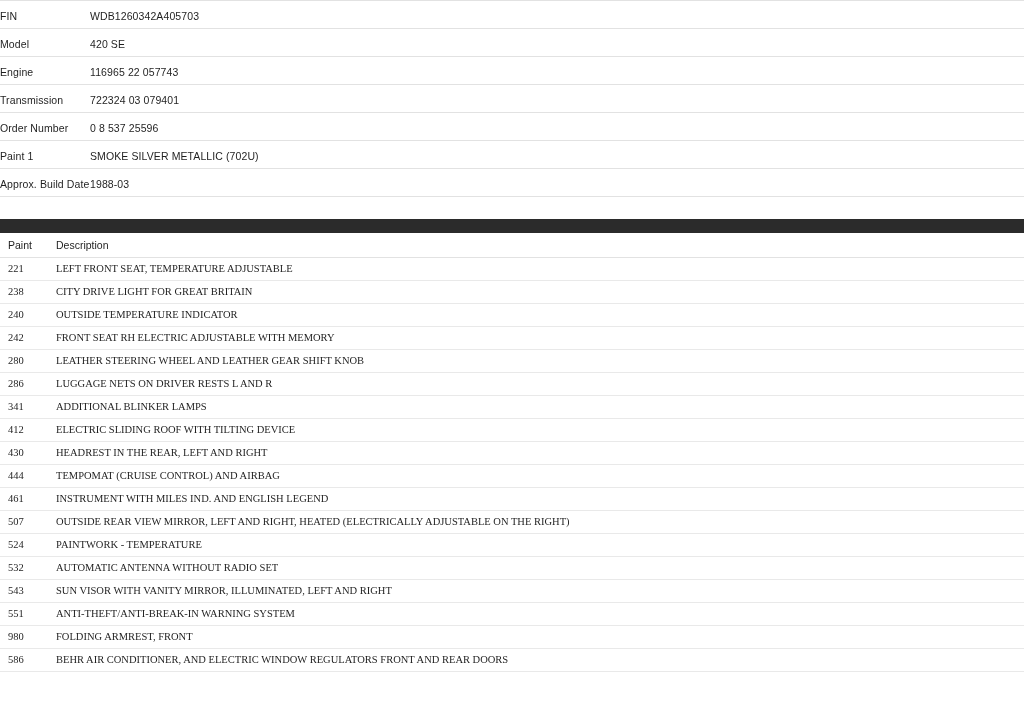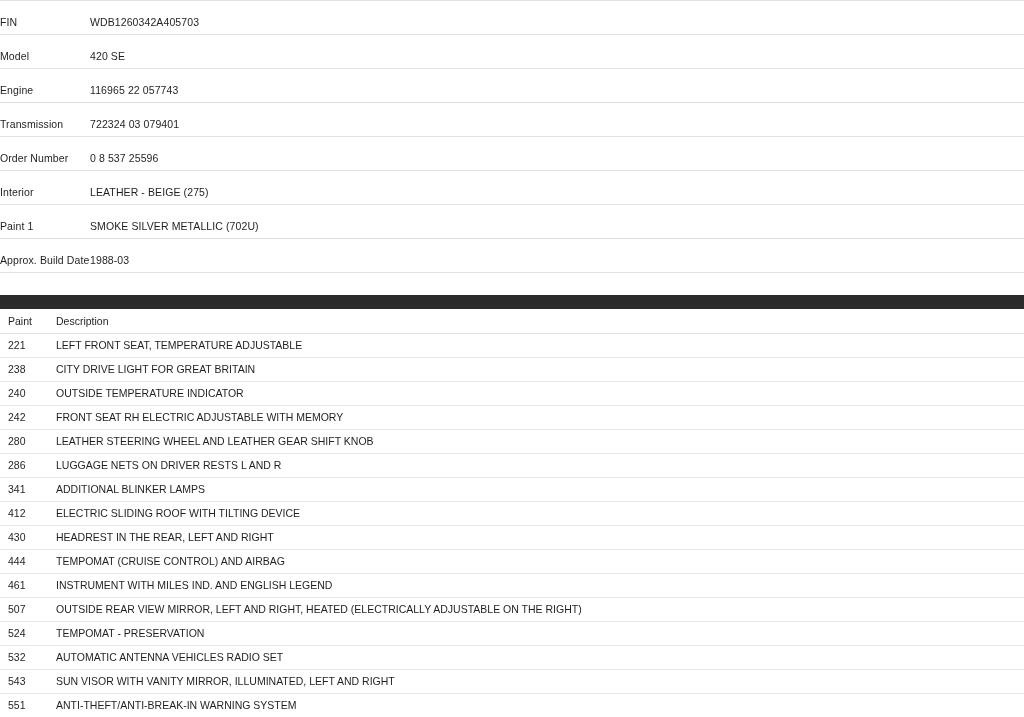--- a/index.html
+++ b/index.html
@@ -27,21 +27,21 @@
     border-collapse: collapse;
     table-layout: fixed;
   }
   table.info tr {
     border-bottom: 1px solid #e2e2e2;
   }
   table.info tr:first-child {
     border-top: 1px solid #e2e2e2;
   }
   table.info td {
-    padding: 15px 0 6px 0;
+    padding: 9px 0 6px 0;
     vertical-align: middle;
     font-size: 10.5px;
     letter-spacing: 0.1px;
   }
   td.lbl {
     width: 90px;
     padding-left: 8px;
     color: #1f1f1f;
     font-weight: 400;
   }
@@ -85,20 +85,21 @@
   table.codes tbody tr {
     border-bottom: 1px solid #e9e9e9;
   }
   table.codes tbody td {
     padding: 5px 0 6px 0;
     font-size: 10.5px;
     color: #1f1f1f;
     white-space: nowrap;
     overflow: hidden;
     text-overflow: clip;
+    font-family: Liberation Serif, serif;
   }
 </style>
 </head>
 <body>
 
 <div class="page">
 
   <table class="info">
     <tbody>
       <tr>
@@ -115,24 +116,20 @@
       </tr>
       <tr>
         <td class="lbl">Transmission</td>
         <td class="val">722324 03 079401</td>
       </tr>
       <tr>
         <td class="lbl">Order Number</td>
         <td class="val">0 8 537 25596</td>
       </tr>
       <tr>
-        <td class="lbl">Interior</td>
-        <td class="val">LEATHER - BEIGE (275)</td>
-      </tr>
-      <tr>
         <td class="lbl">Paint 1</td>
         <td class="val">SMOKE SILVER METALLIC (702U)</td>
       </tr>
       <tr>
         <td class="lbl">Approx. Build Date</td>
         <td class="val">1988-03</td>
       </tr>
     </tbody>
   </table>
 
@@ -189,25 +186,25 @@
       <tr>
         <td class="code-col">461</td>
         <td class="desc-col">INSTRUMENT WITH MILES IND. AND ENGLISH LEGEND</td>
       </tr>
       <tr>
         <td class="code-col">507</td>
         <td class="desc-col">OUTSIDE REAR VIEW MIRROR, LEFT AND RIGHT, HEATED (ELECTRICALLY ADJUSTABLE ON THE RIGHT)</td>
       </tr>
       <tr>
         <td class="code-col">524</td>
-        <td class="desc-col">TEMPOMAT - PRESERVATION</td>
+        <td class="desc-col">PAINTWORK - TEMPERATURE</td>
       </tr>
       <tr>
         <td class="code-col">532</td>
-        <td class="desc-col">AUTOMATIC ANTENNA VEHICLES RADIO SET</td>
+        <td class="desc-col">AUTOMATIC ANTENNA WITHOUT RADIO SET</td>
       </tr>
       <tr>
         <td class="code-col">543</td>
         <td class="desc-col">SUN VISOR WITH VANITY MIRROR, ILLUMINATED, LEFT AND RIGHT</td>
       </tr>
       <tr>
         <td class="code-col">551</td>
         <td class="desc-col">ANTI-THEFT/ANTI-BREAK-IN WARNING SYSTEM</td>
       </tr>
       <tr>

